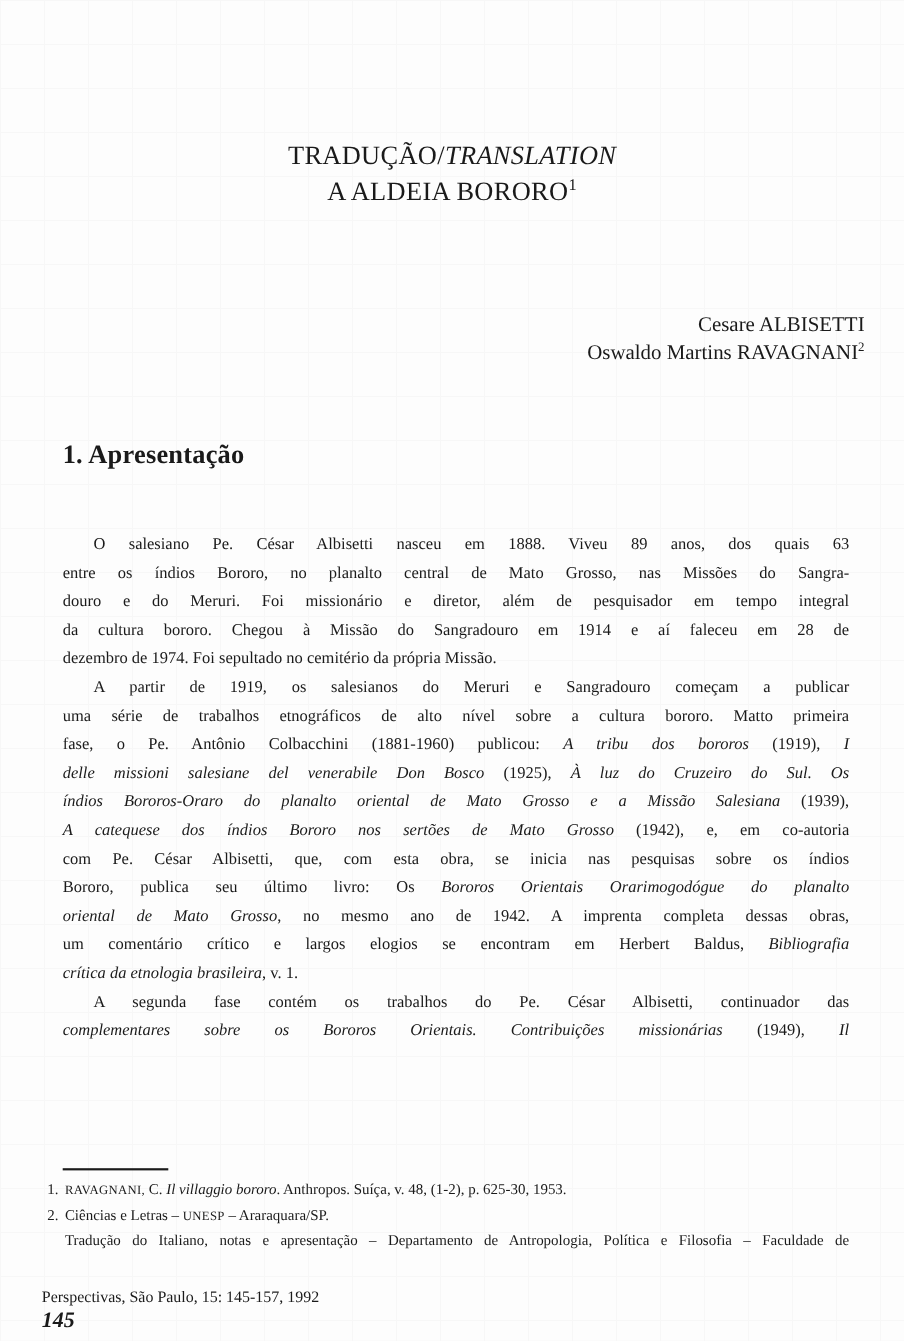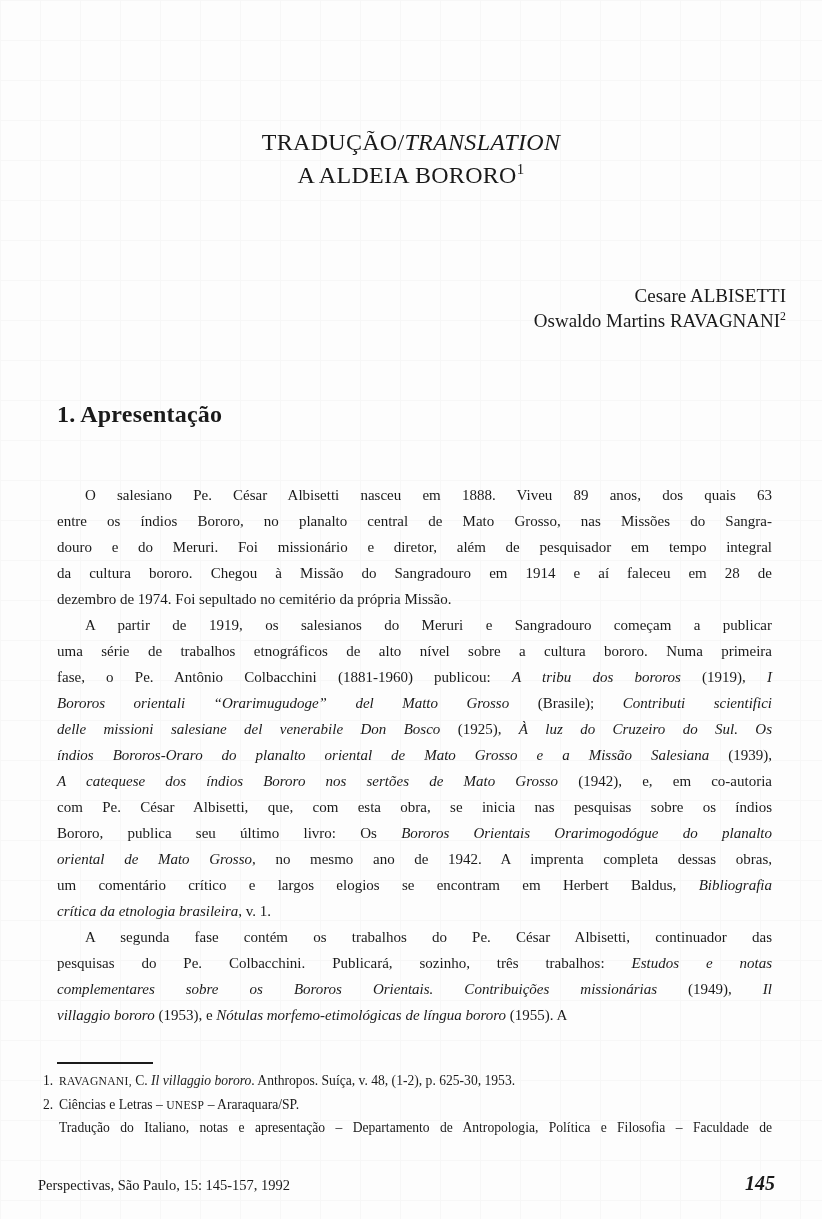--- a/index.html
+++ b/index.html
@@ -51,20 +51,21 @@
   }
   .fn{position:relative;padding-left:16px;}
   .fn-num{position:absolute;left:0;top:0;}
   .fn .line{text-align:justify;text-align-last:justify;}
   .fn .line.last{text-align-last:left;}
 
   .footer{
     position:absolute;top:1172px;left:38px;right:47px;
     display:flex;justify-content:space-between;align-items:baseline;
     font-size:14.5px;
+    flex-direction:column;
   }
   .pagenum{font-weight:bold;font-style:italic;font-size:20px;}
 </style>
 </head>
 <body>
 
 <div class="page">
 
   <div class="title-block">
     <div class="title-line"><span>TRADUÇÃO/</span><span class="it">TRANSLATION</span></div>
@@ -81,37 +82,34 @@
   <div class="body" id="body">
       <div>
         <div class="line indent"><span>O salesiano Pe. César Albisetti nasceu em 1888. Viveu 89 anos, dos quais 63</span></div>
         <div class="line"><span>entre os índios Bororo, no planalto central de Mato Grosso, nas Missões do Sangra-</span></div>
         <div class="line"><span>douro e do Meruri. Foi missionário e diretor, além de pesquisador em tempo integral</span></div>
         <div class="line"><span>da cultura bororo. Chegou à Missão do Sangradouro em 1914 e aí faleceu em 28 de</span></div>
         <div class="line last"><span>dezembro de 1974. Foi sepultado no cemitério da própria Missão.</span></div>
       </div>
       <div>
         <div class="line indent"><span>A partir de 1919, os salesianos do Meruri e Sangradouro começam a publicar</span></div>
-        <div class="line"><span>uma série de trabalhos etnográficos de alto nível sobre a cultura bororo. Numa primeira</span></div>
+        <div class="line"><span>uma série de trabalhos etnográficos de alto nível sobre a cultura bororo. Matto primeira</span></div>
         <div class="line"><span>fase, o Pe. Antônio Colbacchini (1881-1960) publicou: </span><span class="it">A tribu dos bororos</span><span> (1919), </span><span class="it">I</span></div>
-        <div class="line"><span class="it">Bororos orientali “Orarimugudoge” del Matto Grosso</span><span> (Brasile); </span><span class="it">Contributi scientifici</span></div>
         <div class="line"><span class="it">delle missioni salesiane del venerabile Don Bosco</span><span> (1925), </span><span class="it">À luz do Cruzeiro do Sul. Os</span></div>
         <div class="line"><span class="it">índios Bororos-Oraro do planalto oriental de Mato Grosso e a Missão Salesiana</span><span> (1939),</span></div>
         <div class="line"><span class="it">A catequese dos índios Bororo nos sertões de Mato Grosso</span><span> (1942), e, em co-autoria</span></div>
         <div class="line"><span>com Pe. César Albisetti, que, com esta obra, se inicia nas pesquisas sobre os índios</span></div>
         <div class="line"><span>Bororo, publica seu último livro: Os </span><span class="it">Bororos Orientais Orarimogodógue do planalto</span></div>
         <div class="line"><span class="it">oriental de Mato Grosso</span><span>, no mesmo ano de 1942. A imprenta completa dessas obras,</span></div>
         <div class="line"><span>um comentário crítico e largos elogios se encontram em Herbert Baldus, </span><span class="it">Bibliografia</span></div>
         <div class="line last"><span class="it">crítica da etnologia brasileira</span><span>, v. 1.</span></div>
       </div>
       <div>
         <div class="line indent"><span>A segunda fase contém os trabalhos do Pe. César Albisetti, continuador das</span></div>
-        <div class="line"><span>pesquisas do Pe. Colbacchini. Publicará, sozinho, três trabalhos: </span><span class="it">Estudos e notas</span></div>
         <div class="line"><span class="it">complementares sobre os Bororos Orientais. Contribuições missionárias</span><span> (1949), </span><span class="it">Il</span></div>
-        <div class="line last"><span class="it">villaggio bororo</span><span> (1953), e </span><span class="it">Nótulas morfemo-etimológicas de língua bororo</span><span> (1955). A</span></div>
       </div>
     </div>
 
   <div class="footnote-rule"></div>
 
   <div class="footnotes" id="footnotes">
       <div class="fn">
         <span class="fn-num">1.</span>
         <div class="line last"><span class="sc">RAVAGNANI,</span><span> C. </span><span class="it">Il villaggio bororo</span><span>. Anthropos. Suíça, v. 48, (1-2), p. 625-30, 1953.</span></div>
       </div>

